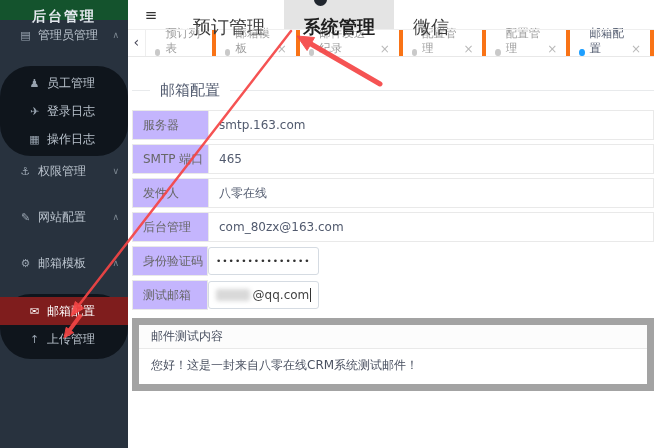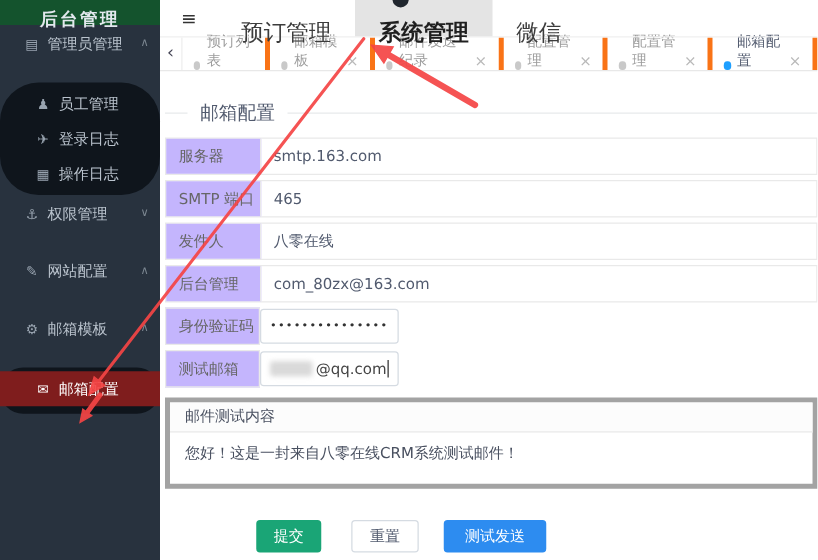--- a/index.html
+++ b/index.html
@@ -62,21 +62,21 @@
   .form-row.short .lbl { border:1px solid #e9e9e9; height:30px; line-height:28px; }
   .inputbox { width:111px; height:28px; margin-top:1px; border:1px solid #d5dbe2;
     border-radius:3px; background:#fff; display:flex; align-items:center;
     padding:0 7px; font-size:12px; color:#444; }
   .dots { font-size:9px; letter-spacing:1px; color:#333; }
   .blur { display:inline-block; width:48px; height:12px; background:#d9d9d9;
     border-radius:2px; filter:blur(2px); margin-right:3px; }
   .caret { display:inline-block; width:1px; height:14px; background:#333; margin-left:1px; }
 
   .mail-panel { position:absolute; left:4px; right:0; top:318px; height:73px;
-    border:4px solid #a3a3a3; }
+    border:7px solid #a3a3a3; }
   .mail-header { height:24px; line-height:23px; padding-left:12px;
     border-bottom:1px solid #e9e9e9; background:#fcfcfc; font-size:12px; color:#495060; }
   .mail-body { padding:8px 12px; font-size:12px; color:#495060; }
 
   .btns { position:absolute; left:77px; top:416px; display:flex; align-items:center; }
   .btn { height:26px; border:none; border-radius:3px; font-size:12px; cursor:pointer;
     padding:0 14px; font-family:inherit; }
   .btn-submit { background:#1aa576; color:#fff; }
   .btn-reset { background:#fff; color:#515a6e; border:1px solid #d5dbe2; margin-left:24px; }
   .btn-test { background:#2d8cf0; color:#fff; margin-left:20px; padding:0 17px; }
@@ -121,20 +121,23 @@
   </div>
 
   <div class="sb-item">
     <span class="ic">⚙</span><span>邮箱模板</span>
     <span class="chev">∧</span>
   </div>
   <div class="submenu grow">
     <div class="sb-item active">
       <span class="ic">✉</span><span>邮箱配置</span>
     </div>
+    <div class="sb-item">
+      <span class="ic">↑</span><span>上传管理</span>
+    </div>
   </div>
 </div>
 
 <div class="main">
 
   <div class="topnav">
     <div class="hamburger">≡</div>
     <div class="nav-item">预订管理</div>
     <div class="nav-item active">系统管理</div>
     <div class="nav-item">微信</div>
@@ -208,25 +211,20 @@
         <span class="caret"></span>
     </div>
   </div>
 
 
   <div class="mail-panel">
     <div class="mail-header">邮件测试内容</div>
     <div class="mail-body">您好！这是一封来自八零在线CRM系统测试邮件！</div>
   </div>
 
-  <div class="btns">
-    <button class="btn btn-submit">提交</button>
-    <button class="btn btn-reset">重置</button>
-    <button class="btn btn-test">测试发送</button>
-  </div>
 </div>
 
 <svg class="overlay" viewBox="0 0 654 448" xmlns="http://www.w3.org/2000/svg">
   <g fill="#f54545" stroke="#f54545" opacity="0.92">
 
     <line x1="291" y1="31" x2="79" y2="305" stroke-width="2.5" stroke-linecap="round"></line>
     <polygon points="71,316 75.3,301.5 83.9,308.3" stroke-width="1"></polygon>
 
     <line x1="380" y1="84" x2="311" y2="44" stroke-width="5" stroke-linecap="round"></line>
     <polygon points="297,36 314.6,37.5 307.1,50.5" stroke-width="1"></polygon>

